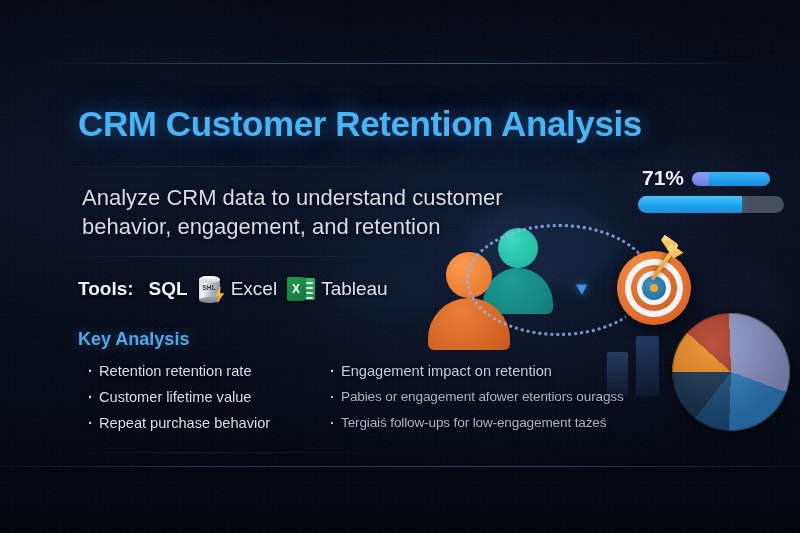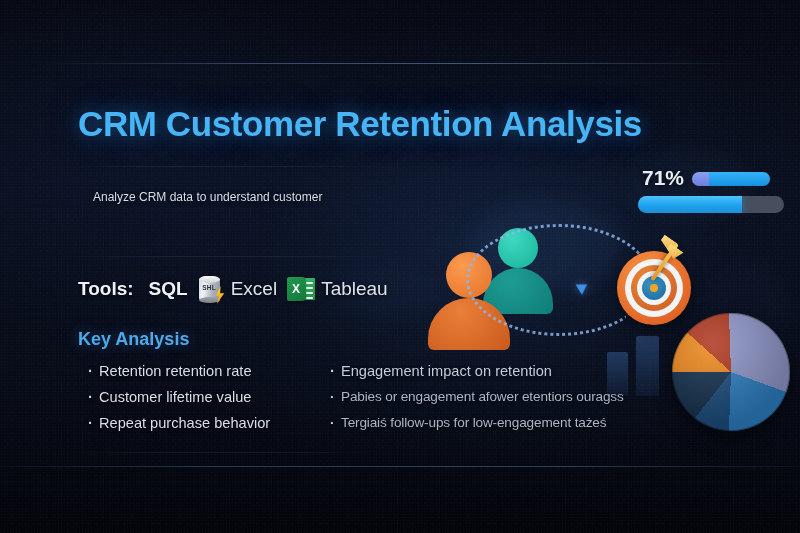--- a/index.html
+++ b/index.html
@@ -39,22 +39,22 @@
 
   
   .title {
     position:absolute; left:78px; top:104px;
     font-size:35px; font-weight:bold; letter-spacing:-.4px;
     color:#46b4f5;
     text-shadow:0 0 18px rgba(60,160,240,.45), 0 0 44px rgba(40,120,220,.25);
     white-space:nowrap;
   }
   .subtitle {
-    position:absolute; left:93px; top:183px;
-    font-size:12px; line-height:29px; color:#d7dde8;
+    position:absolute; left:82px; top:183px;
+    font-size:22px; line-height:29px; color:#d7dde8;
     text-shadow:0 1px 4px rgba(0,0,0,.75);
   }
   .subtitle span { display:block; }
 
   .tools-row {
     position:absolute; left:78px; top:274px;
     display:flex; align-items:center; gap:0;
     font-size:19px; font-weight:bold; color:#eef2f8;
     text-shadow:0 1px 4px rgba(0,0,0,.8);
     white-space:nowrap;
@@ -192,20 +192,21 @@
   <div class="hairline hair-dim" style="left:60px;width:330px;top:452px;"></div>
   <div class="hairline hair-bottom"></div>
 
   <div class="minibar" style="left:607px;top:352px;width:21px;height:44px;"></div>
   <div class="minibar" style="left:636px;top:336px;width:23px;height:60px;"></div>
 
   <div class="title">CRM Customer Retention Analysis</div>
 
   <div class="subtitle">
     <span>Analyze CRM data to understand customer</span>
+    <span>behavior, engagement, and retention</span>
   </div>
 
   <div class="tools-row">
     <span class="tools-label">Tools:</span>
     <span class="tool-name">SQL</span>
 
     <span class="sql-icon">
       <span class="sql-cyl"></span>
       <span class="sql-txt">SHL</span>
       <span class="sql-bolt"></span>

